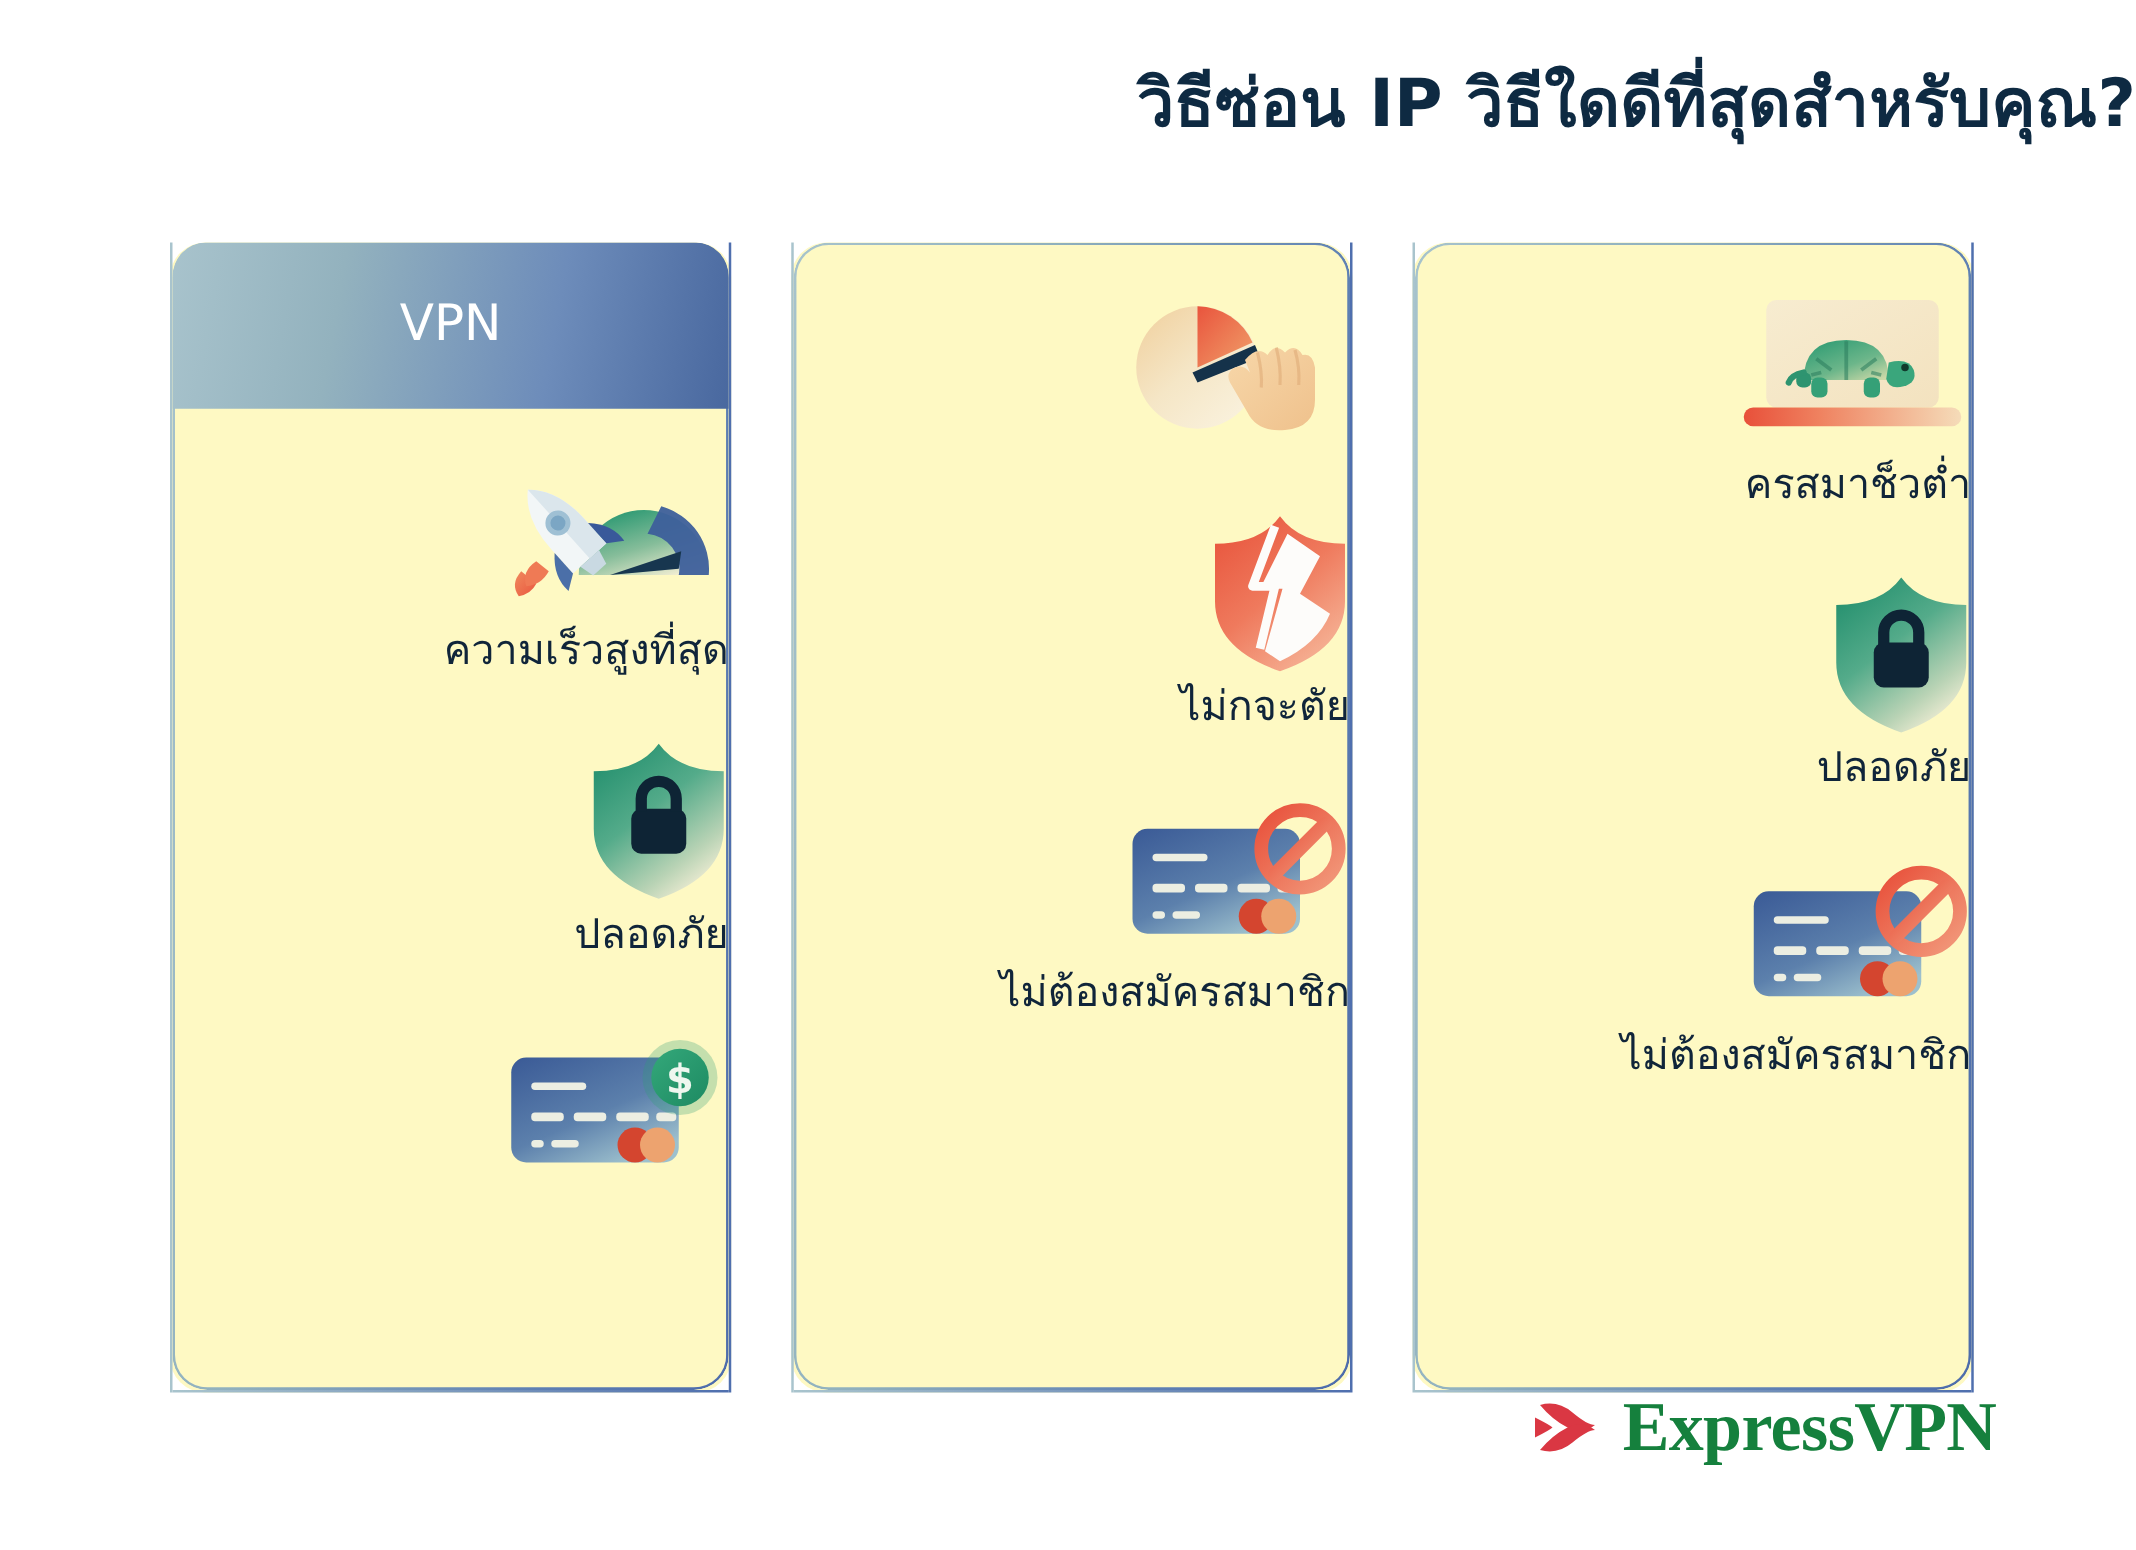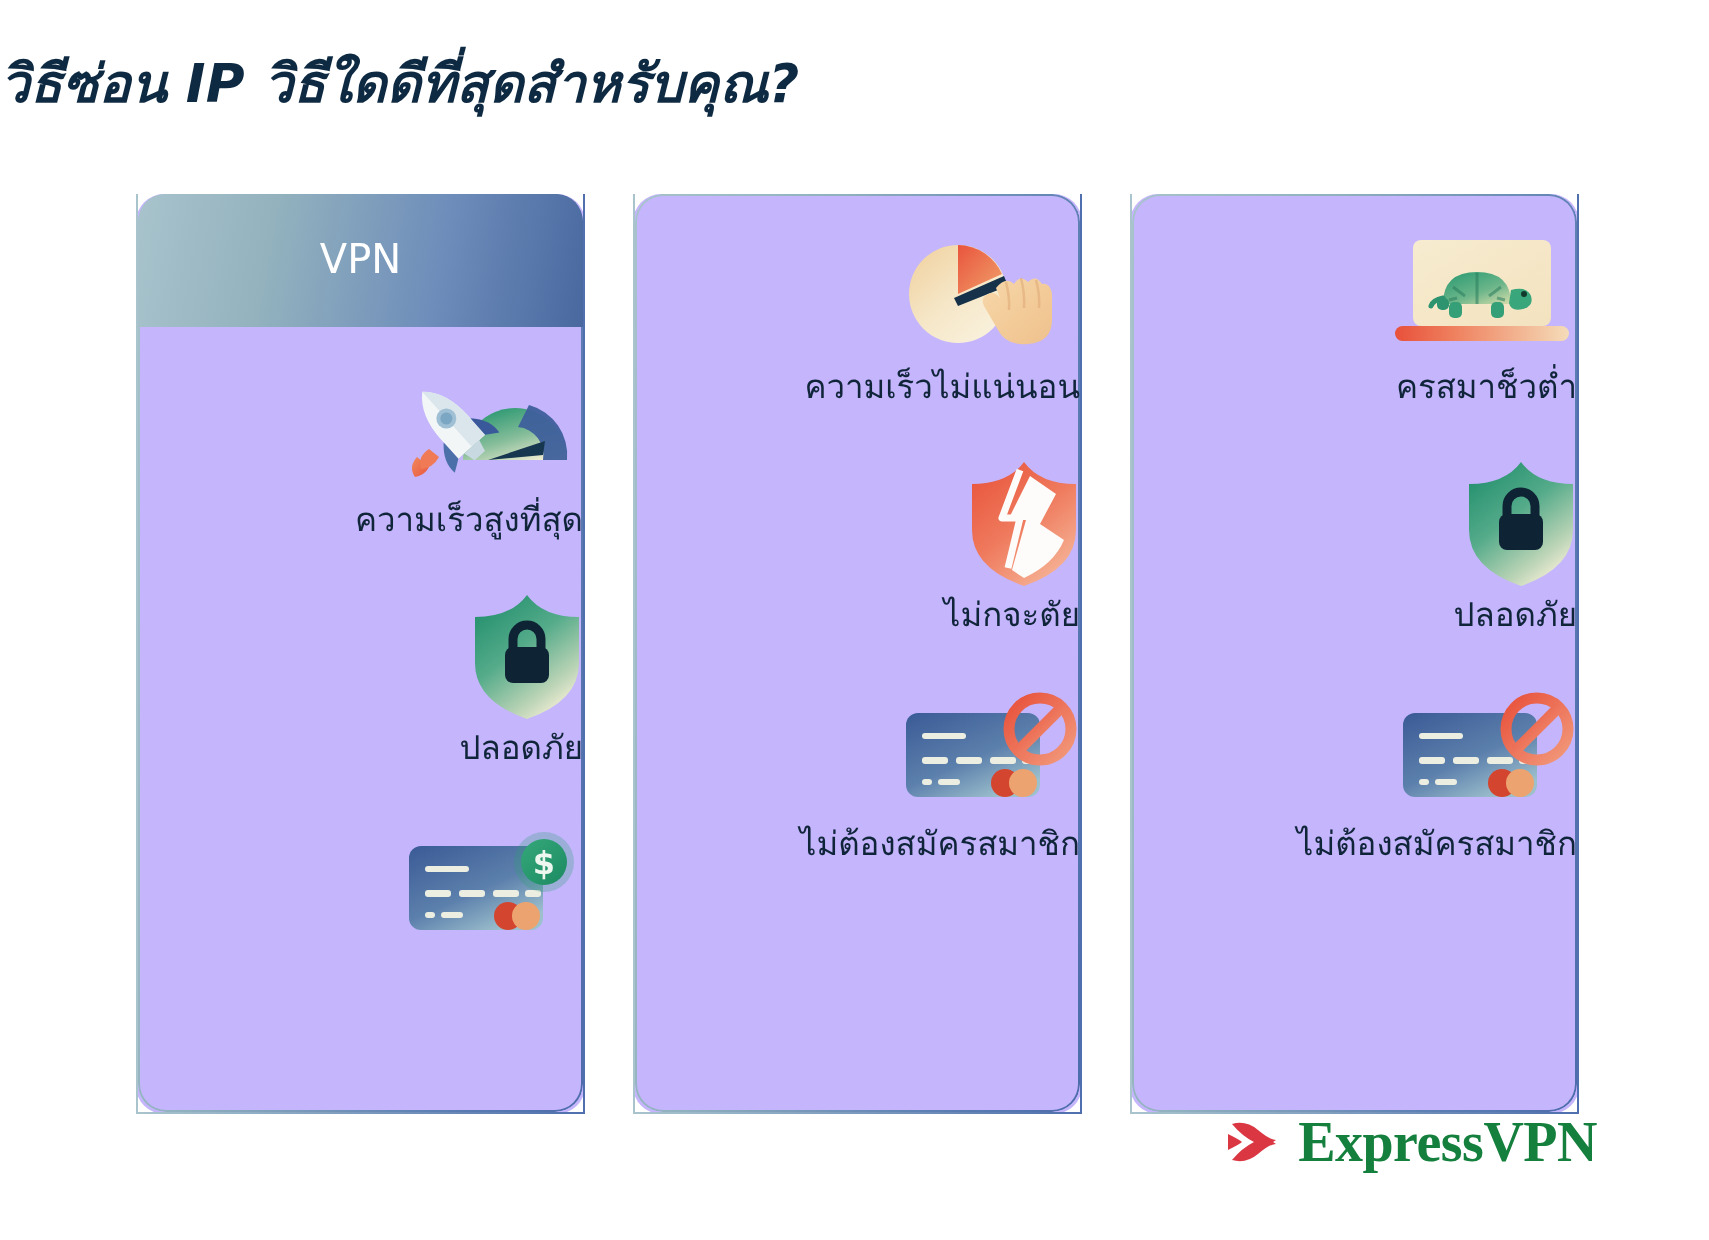--- a/index.html
+++ b/index.html
@@ -7,43 +7,42 @@
     width:1709px; height:1240px;
     background:#ffffff;
     font-family:"DejaVu Sans", sans-serif;
     overflow:hidden;
   }
   .page { position:relative; width:1709px; height:1240px; background:#fff; }
 
   .title {
     position:absolute;
     top:52px; left:0; width:100%;
-    text-align:left;
+    text-align:right;
     font-size:53px;
     font-weight:700;
     color:#0e2a42;
     letter-spacing:0.2px;
     line-height:1.2;
-    font-style:italic;
   }
 
   .cards {
     position:absolute;
     top:194px; left:136px;
     width:1444px; height:920px;
     display:flex;
     gap:48px;
   }
 
   .card {
     position:relative;
     width:449px;
     height:920px;
     border-radius:28px;
-    background:#c4b5fd;
+    background:#fef9c3;
     border:2px solid #b9cdd6;
     border-top:none;
     border-image: linear-gradient(90deg,#a9c4cd 0%, #4f6fae 100%) 1;
     overflow:hidden;
     display:flex;
     flex-direction:column;
   }
   .card-outline {
     position:absolute; inset:0;
     border-radius:28px;
@@ -264,21 +263,20 @@
               <path d="M64 66 L114 44 L118 54 L68 74 Z" fill="#15324a"></path>
 
               <g>
                 <path d="M106 56 q10 -12 18 -4 q6 -10 14 -2 q8 -8 14 2 q8 -2 10 10 l0 26 q0 22 -24 24 q-22 2 -30 -14 l-14 -24 q-4 -8 4 -12 q7 -3 12 4 z" fill="url(#pd3)"></path>
                 <path d="M116 50 q4 16 3 28" fill="none" stroke="#e0ac78" stroke-width="2.5" opacity="0.6"></path>
                 <path d="M131 46 q4 16 3 30" fill="none" stroke="#e0ac78" stroke-width="2.5" opacity="0.6"></path>
                 <path d="M146 48 q4 14 3 28" fill="none" stroke="#e0ac78" stroke-width="2.5" opacity="0.6"></path>
               </g>
             </svg>
           </div>
-          <div class="feature-label">ความเร็วไม่แน่นอน</div>
         </div>
 
         <div class="feature f2">
           <div class="feature-icon">
             <svg width="112" height="130" viewBox="0 0 112 130">
               <defs>
                 <linearGradient id="sb1" x1="0.1" y1="0" x2="0.8" y2="1">
                   <stop offset="0" stop-color="#e8543c"></stop>
                     <stop offset="0.5" stop-color="#ef7a5d"></stop>
                   <stop offset="1" stop-color="#f6b79a"></stop>

